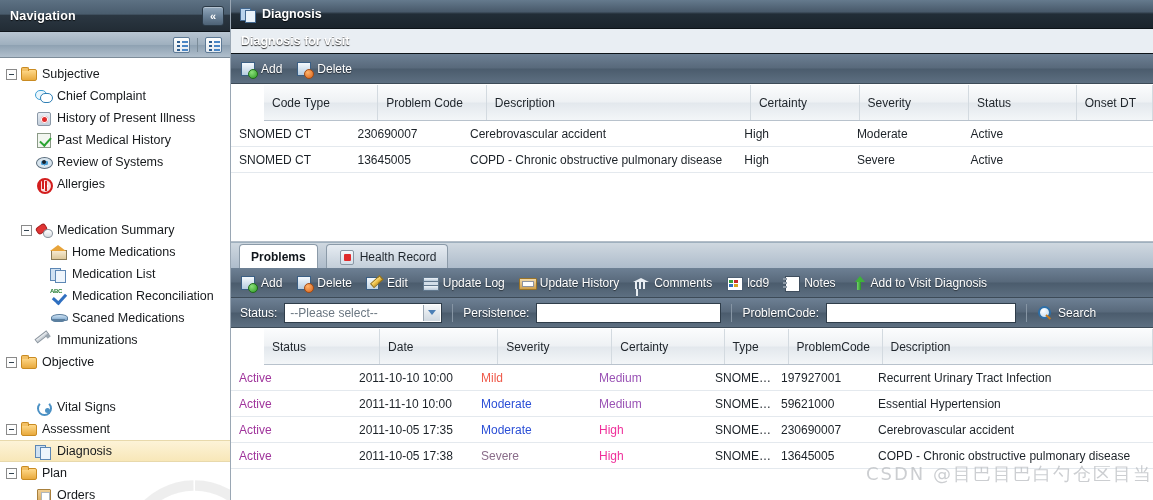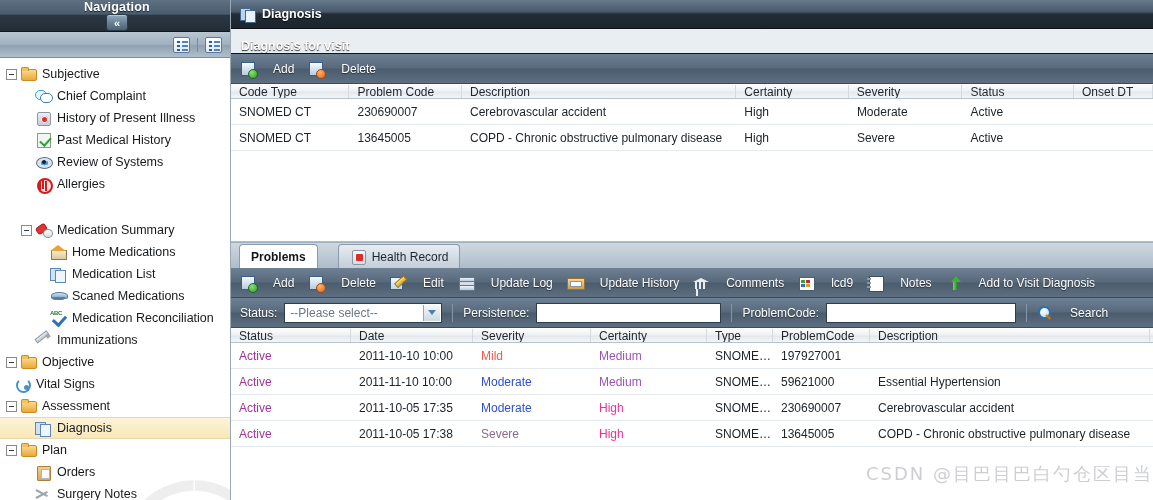--- a/index.html
+++ b/index.html
@@ -21,21 +21,20 @@
     display: flex; flex-direction: column;
     flex: 0 0 231px;
   }
   .nav-titlebar {
     height: 32px;
     background: linear-gradient(to bottom, #5d7183 0%, #4a5d6e 45%, #2b3742 50%, #222c35 100%);
     border-bottom: 1px solid #0f161c;
     display: flex; align-items: center;
     padding: 0 6px 0 10px;
     position: relative;
-    flex-direction: column;
   }
   .nav-title-text {
     color: #ffffff; font-weight: bold; font-size: 12.5px;
     letter-spacing: .2px; text-shadow: 0 1px 1px rgba(0,0,0,.7);
     flex: 1;
   }
   .collapse-btn {
     width: 22px; height: 20px;
     background: linear-gradient(to bottom, #8aa2b8, #5b7governor);
     background: linear-gradient(to bottom, #93a9bd 0%, #6b8298 50%, #4d6275 100%);
@@ -276,35 +275,35 @@
   }
   .hdr-doc-icon::after {
     content:""; position:absolute; left:5px; top:3px; width:9px; height:11px;
     background:#e9f2fa; border:1px solid #43688f;
   }
 
   .section-bar {
     height: 25px;
     background: linear-gradient(to bottom, #3e4f5e 0%, #2a3views 0%, #2c3842 45%, #1d262e 52%, #161d24 100%);
     border-bottom: 1px solid #0d1318;
-    display: flex; align-items: flex-end;
+    display: flex; align-items: center;
     padding-left: 10px;
     color: #ffffff; font-weight: bold; font-size: 12.5px;
     text-shadow: 0 1px 1px rgba(0,0,0,.8);
   }
 
   .toolbar {
     height: 30px;
     background: linear-gradient(to bottom, #6d8094 0%, #58697b 48%, #4b5c6d 52%, #5d6f81 100%);
     border-bottom: 1px solid #3c4a57;
     display: flex; align-items: center;
     padding-left: 9px; gap: 14px;
   }
   .tb-btn {
-    display: flex; align-items: center; gap: 16px;
+    display: flex; align-items: center; gap: 4px;
     color: #ffffff; font-size: 12px; cursor: pointer;
     text-shadow: 0 1px 1px rgba(0,0,0,.55);
     white-space: nowrap;
   }
   .tbi { width: 17px; height: 16px; position: relative; flex: 0 0 17px; }
   
   .tbi-add::before {
     content:""; position:absolute; left:1px; top:1px; width:12px; height:12px;
     background: linear-gradient(to bottom,#f4f9fd,#b6cce0);
     border:1px solid #3b5f84;
@@ -417,44 +416,45 @@
     border:1px solid #8996a4; border-radius:2px;
   }
   .tbi-health::after {
     content:""; position:absolute; left:6px; top:5px; width:7px; height:7px;
     background:#e02b2b; border-radius:1px;
   }
 
   
   .grid { background:#ffffff; }
   .grid-head {
-    display:flex; height:15px;
+    display:flex; height:37px;
     background: linear-gradient(to bottom,#fbfcfd 0%,#eef1f4 48%,#e3e8ed 52%,#f3f6f8 100%);
     border-bottom:1px solid #b8c2cc;
     border-top:1px solid #ffffff;
+    margin-left:33px;
   }
   .gh {
     font-size:12px; color:#1e242a; font-weight:normal;
     display:flex; align-items:center; padding-left:8px;
     border-right:1px solid #d3dae0;
     overflow:hidden; white-space:nowrap;
     cursor:pointer;
   }
   .grid-row { display:flex; height:26px; border-bottom:1px solid #e4e9ee; background:#ffffff; cursor:pointer; }
   .gc {
     font-size:12px; color:#1c2228;
     display:flex; align-items:center; padding-left:8px;
     overflow:hidden; white-space:nowrap;
   }
 
   #top-grid-wrap { height: 158px; background:#ffffff; border-bottom:1px solid #b3bdc7; }
 
   
   .tabstrip {
-    height:26px; display:flex; align-items:flex-end; gap:20px;
+    height:26px; display:flex; align-items:flex-end; gap:8px;
     background: linear-gradient(to bottom,#cfd8e0,#aebccb);
     padding-left:8px;
     border-top:1px solid #9fb0be;
   }
   .tab {
     height:24px; display:flex; align-items:center; gap:5px;
     padding:0 11px; font-size:12px; cursor:pointer;
     border:1px solid #8b9aa8; border-bottom:none;
     border-radius:4px 4px 0 0;
     background: linear-gradient(to bottom,#e6ecf2,#c3ced9);
@@ -566,39 +566,39 @@
           <span class="ico ic-house"></span>
           <span class="tree-label">Home Medications</span>
         </div>
         <div class="tree-row" style="padding-left: 36px;">
           <span style="width: 14px; flex: 0 0 14px;"></span>
           <span class="ico ic-docs"></span>
           <span class="tree-label">Medication List</span>
         </div>
         <div class="tree-row" style="padding-left: 36px;">
           <span style="width: 14px; flex: 0 0 14px;"></span>
+          <span class="ico ic-abc"></span>
+          <span class="tree-label">Medication Reconciliation</span>
+        </div>
+        <div class="tree-row" style="padding-left: 36px;">
+          <span style="width: 14px; flex: 0 0 14px;"></span>
           <span class="ico ic-scan"></span>
           <span class="tree-label">Scaned Medications</span>
-        </div>
-        <div class="tree-row" style="padding-left: 36px;">
-          <span style="width: 14px; flex: 0 0 14px;"></span>
-          <span class="ico ic-abc"></span>
-          <span class="tree-label">Medication Reconciliation</span>
         </div>
         <div class="tree-row" style="padding-left: 21px;">
           <span style="width: 14px; flex: 0 0 14px;"></span>
           <span class="ico ic-syringe"></span>
           <span class="tree-label">Immunizations</span>
         </div>
         <div class="tree-row" style="padding-left: 6px;">
           <span class="twisty"></span>
           <span class="ico ic-folder"></span>
           <span class="tree-label">Objective</span>
         </div>
-        <div class="tree-row" style="">
+        <div class="tree-row" style="padding-left: 21px; margin-top: 23px;">
           <span style="width: 14px; flex: 0 0 14px;"></span>
           <span class="ico ic-vital"></span>
           <span class="tree-label">Vital Signs</span>
         </div>
         <div class="tree-row" style="padding-left: 6px;">
           <span class="twisty"></span>
           <span class="ico ic-folder"></span>
           <span class="tree-label">Assessment</span>
         </div>
         <div class="tree-row selected" style="padding-left: 21px;">
@@ -762,20 +762,21 @@
           <div class="gh" style="width: 280px;">Description</div>
         </div>
       <div id="prob-grid-body">
           <div class="grid-row">
             <div class="gc" style="width: 120px; color: rgb(160, 53, 156);">Active</div>
             <div class="gc" style="width: 122px;">2011-10-10 10:00</div>
             <div class="gc" style="width: 118px; color: rgb(239, 90, 74);">Mild</div>
             <div class="gc" style="width: 116px; color: rgb(154, 83, 181);">Medium</div>
             <div class="gc" style="width: 66px;">SNOME…</div>
             <div class="gc" style="width: 97px;">197927001</div>
+            <div class="gc" style="width: 280px;">Recurrent Urinary Tract Infection</div>
           </div>
           <div class="grid-row">
             <div class="gc" style="width: 120px; color: rgb(160, 53, 156);">Active</div>
             <div class="gc" style="width: 122px;">2011-11-10 10:00</div>
             <div class="gc" style="width: 118px; color: rgb(43, 79, 214);">Moderate</div>
             <div class="gc" style="width: 116px; color: rgb(154, 83, 181);">Medium</div>
             <div class="gc" style="width: 66px;">SNOME…</div>
             <div class="gc" style="width: 97px;">59621000</div>
             <div class="gc" style="width: 280px;">Essential Hypertension</div>
           </div>

